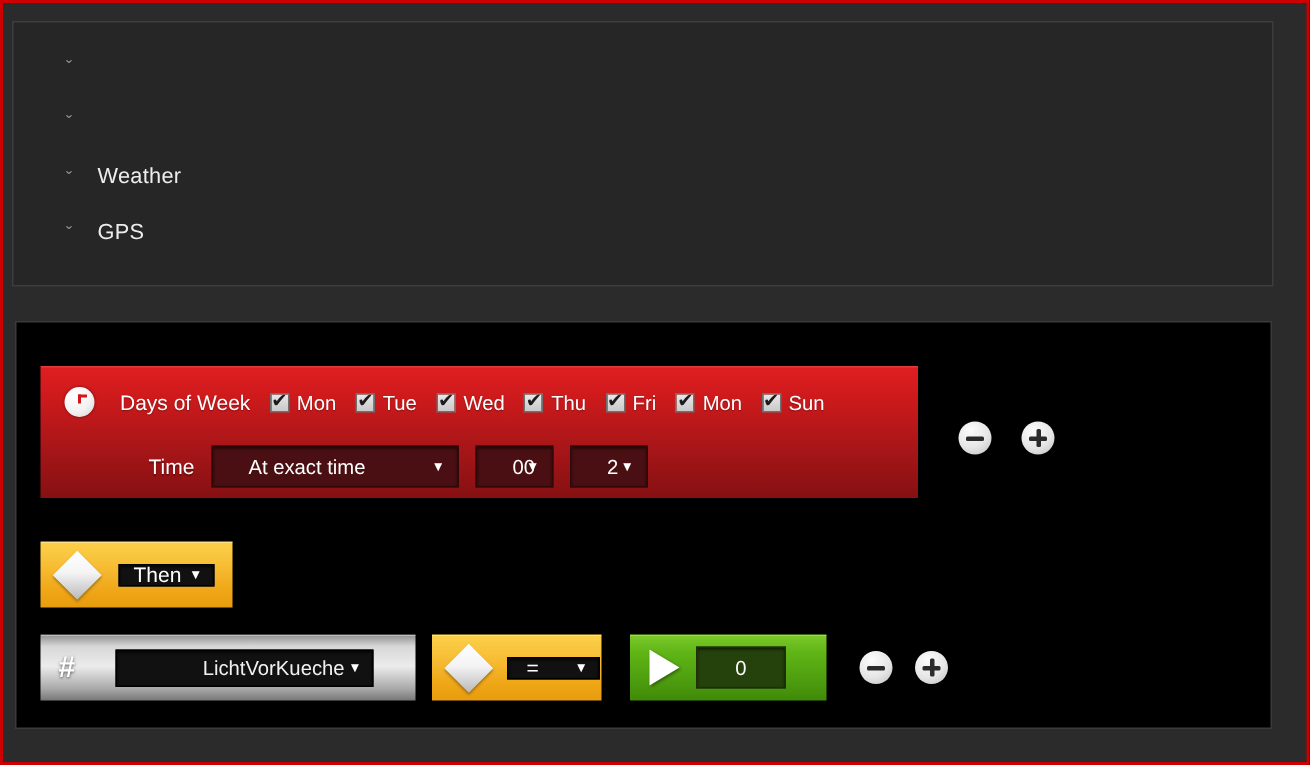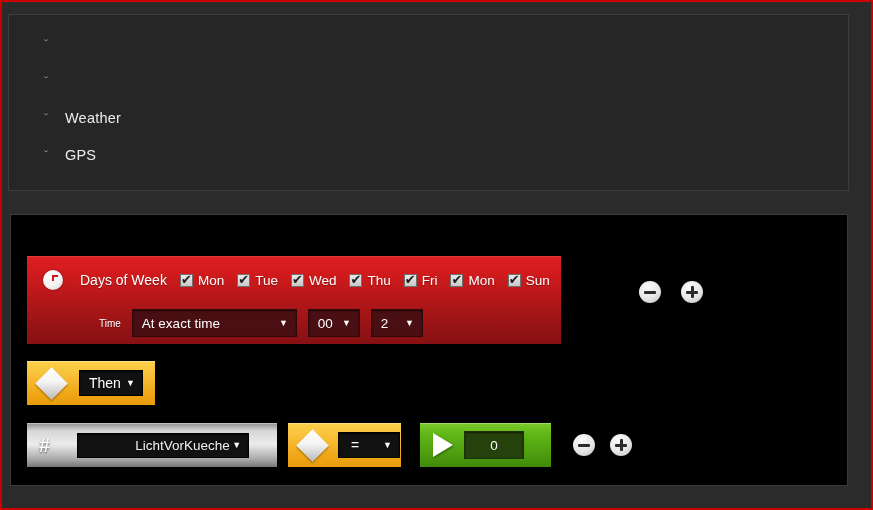--- a/index.html
+++ b/index.html
@@ -74,22 +74,22 @@
   .block {
     display: flex;
     align-items: center;
     box-sizing: border-box;
   }
 
   
   .block-red {
     position: absolute;
     left: 16px;
-    top: 41px;
-    width: 534px;
+    top: 29px;
+    width: 585px;
     height: 88px;
     background: linear-gradient(to bottom, #e01f21 0%, #cf1a1c 22%, #a81618 62%, #861012 100%);
     box-shadow: inset 0 1px 0 rgba(255,255,255,0.12);
     text-align: right;
   }
   .red-line1 {
     position: absolute;
     left: 0; top: 0;
     height: 48px;
     width: 100%;
@@ -130,21 +130,21 @@
   }
   .red-label {
     color: #ffffff;
     font-size: 14px;
     margin-left: 17px;
     text-shadow: 0 1px 1px rgba(0,0,0,0.35);
     white-space: nowrap;
   }
   .time-label {
     color: #ffffff;
-    font-size: 10px;
+    font-size: 14px;
     margin-left: 72px;
     text-shadow: 0 1px 1px rgba(0,0,0,0.35);
   }
   .daybox {
     display: flex;
     align-items: center;
     margin-left: 13px;
     white-space: nowrap;
   }
   .checkbox {
@@ -181,21 +181,21 @@
     border: 1px solid #2e080a;
     color: #ffffff;
     font-size: 13.5px;
     height: 28px;
     display: flex;
     align-items: center;
     position: relative;
     box-shadow: inset 0 1px 2px rgba(0,0,0,0.6);
   }
   .sel .val {
-    padding-left: 9px;
+    padding-left: 24px;
     white-space: nowrap;
     overflow: hidden;
   }
   .sel .arrow {
     position: absolute;
     right: 8px;
     top: 50%;
     transform: translateY(-50%);
     font-size: 9px;
     color: #ffffff;
@@ -256,21 +256,21 @@
     transform: rotate(45deg);
     flex: 0 0 auto;
     box-shadow: 1px 1px 2px rgba(0,0,0,0.35);
   }
   .sel-dark {
     box-sizing: border-box;
     background: #111111;
     border: 1px solid #000000;
     color: #ffffff;
     font-size: 14px;
-    height: 26px;
+    height: 15px;
     display: flex;
     align-items: center;
     position: relative;
     box-shadow: inset 0 1px 2px rgba(0,0,0,0.8);
   }
   .sel-dark .val { padding-left: 9px; white-space: nowrap; }
   .sel-dark .arrow {
     position: absolute;
     right: 7px;
     top: 50%;

